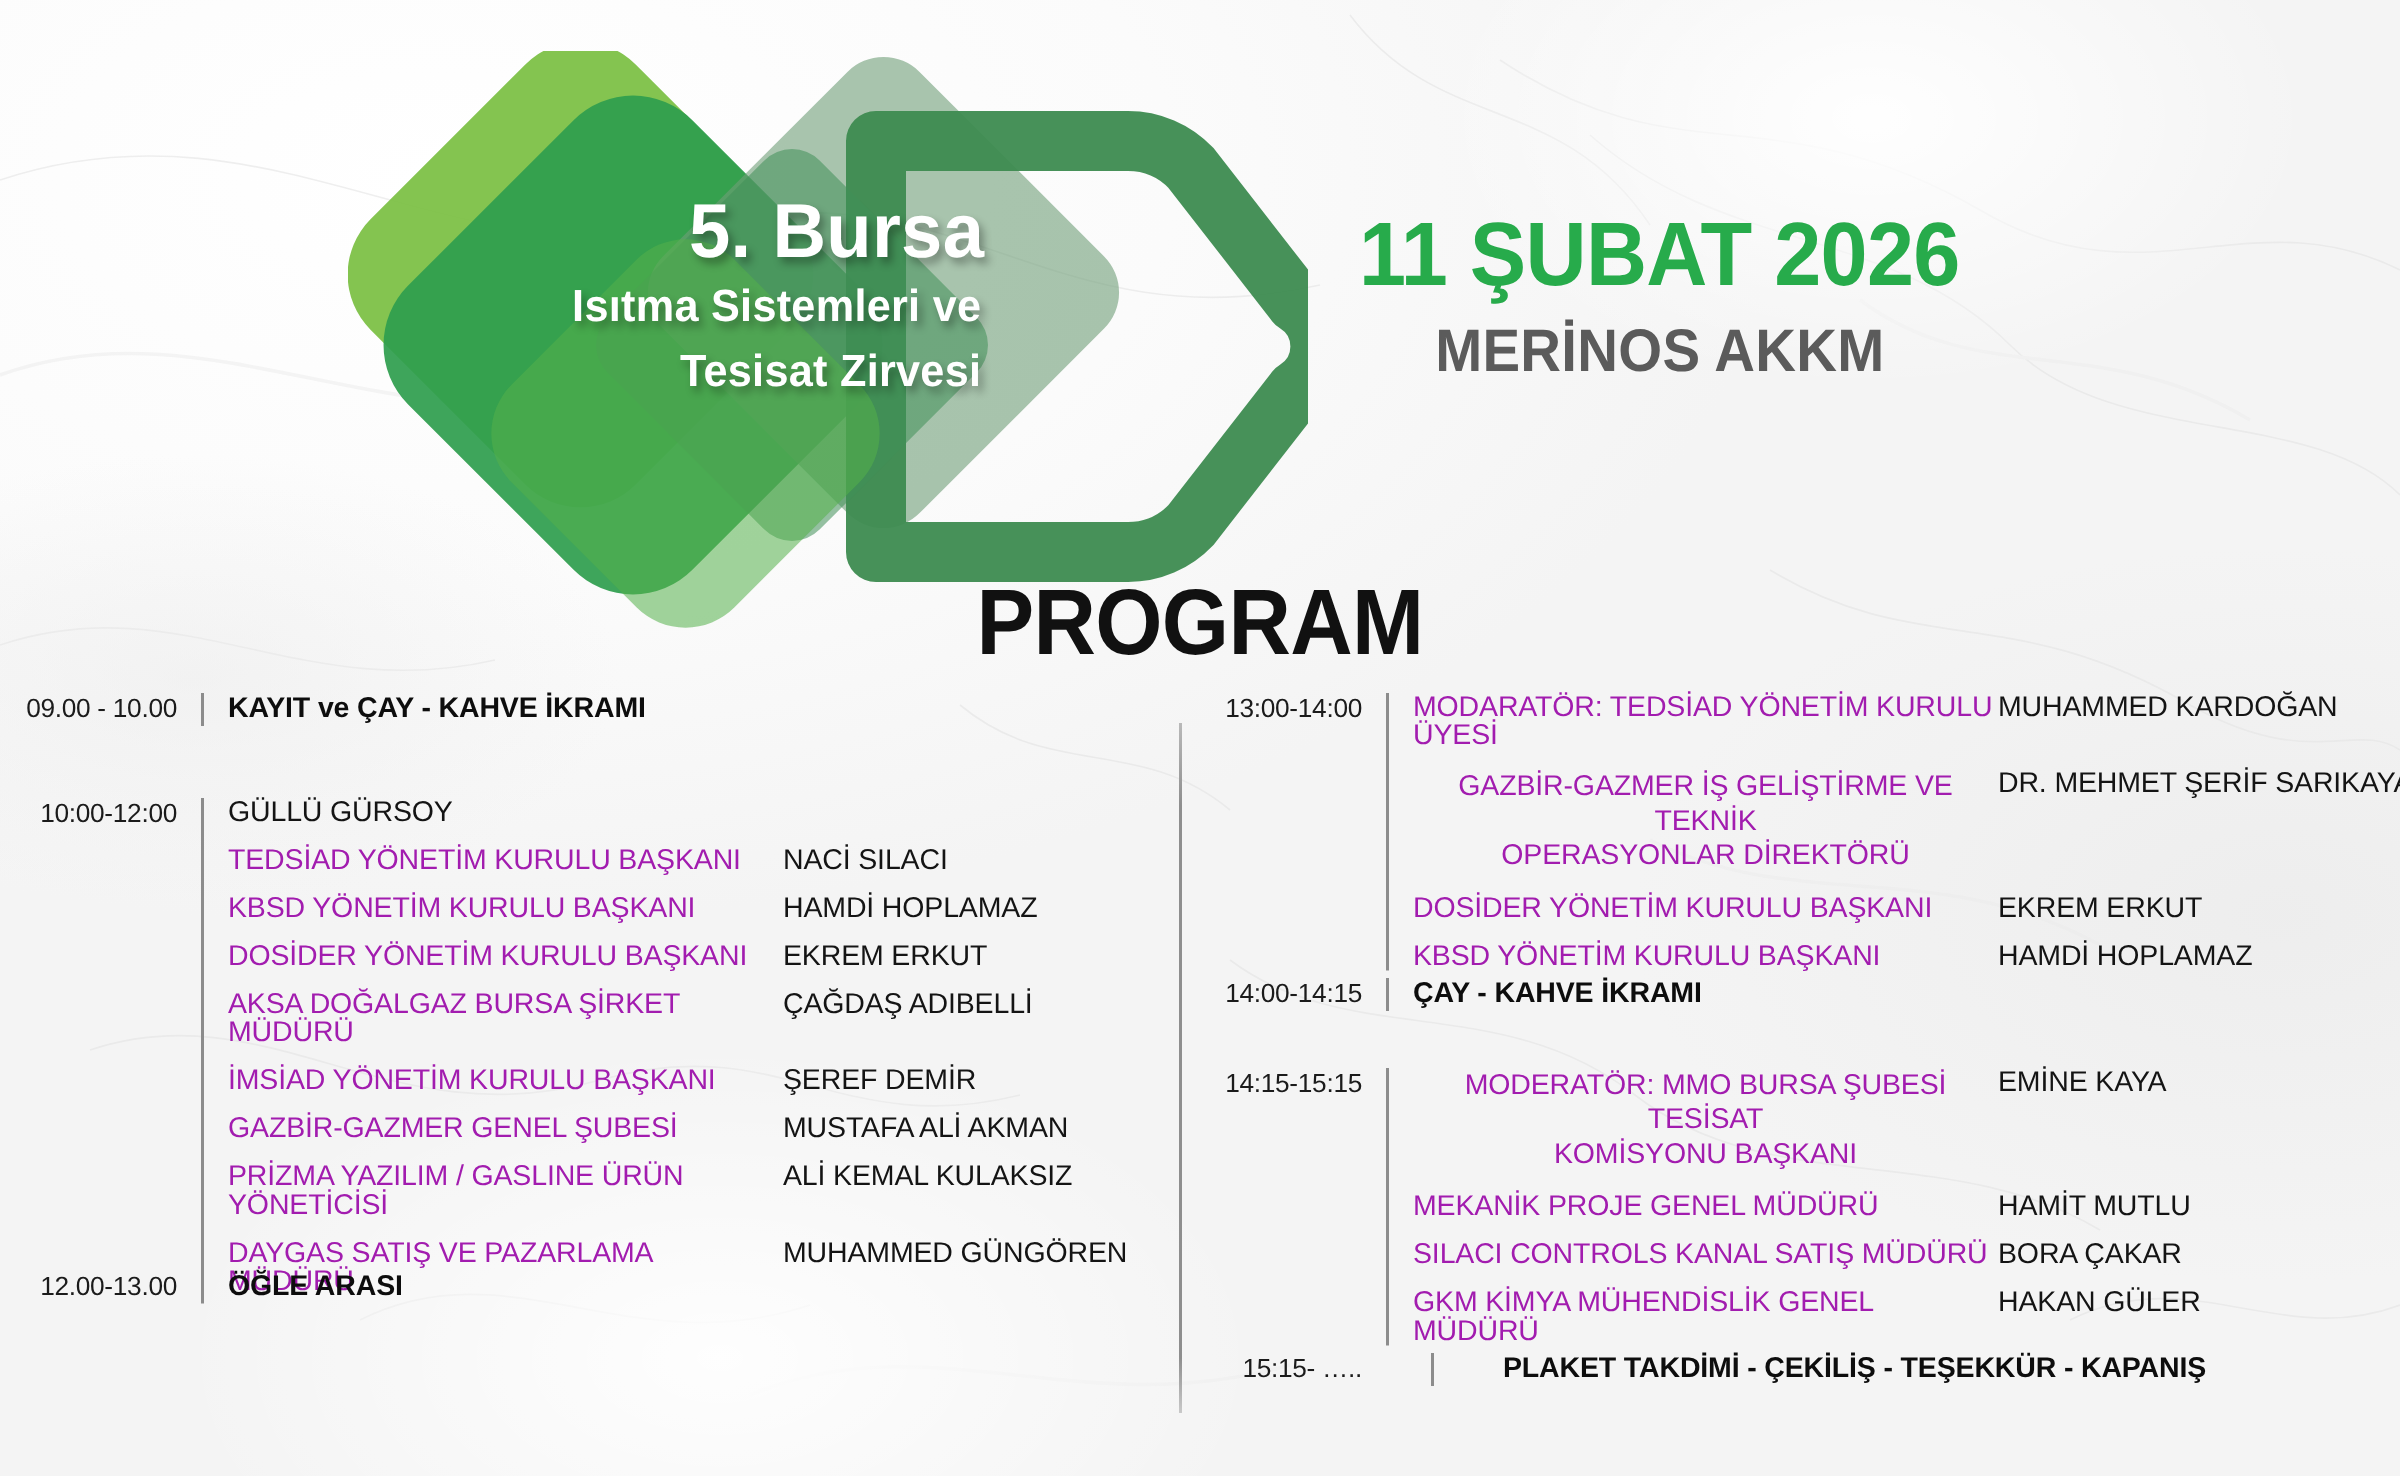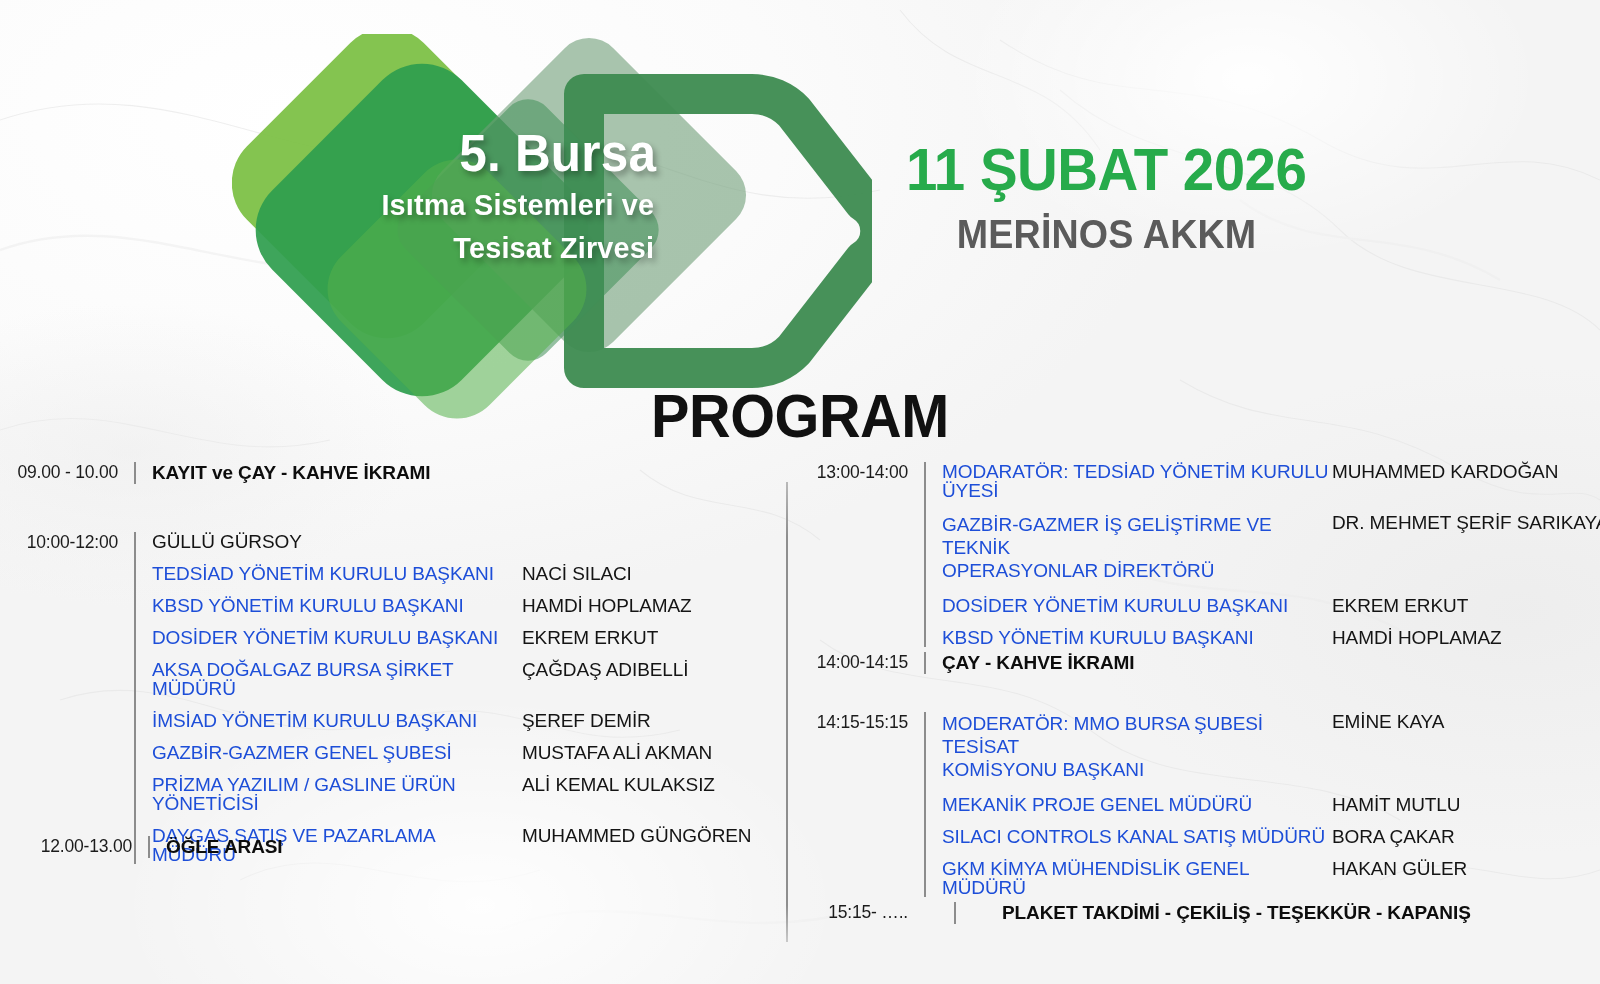--- a/index.html
+++ b/index.html
@@ -102,37 +102,37 @@
   .grp .rule {
     flex:0 0 auto;
     width:2px; align-self:stretch;
     background:#8c8c8c;
     margin:0 0 0 16px;
   }
   .grp .rows { flex:1 1 auto; padding-left:16px; }
 
   .rowline { display:flex; align-items:baseline; line-height:1.0; }
   .rowline .role {
-    font-size:19px; color:#1d4ed8; white-space:pre-wrap;
+    font-size:19px; color:#a21caf; white-space:pre-wrap;
     letter-spacing:-.1px;
   }
   .rowline .person {
     font-size:19px; color:#141414; white-space:nowrap;
     letter-spacing:-.1px;
   }
   .col-left  .rowline .role { flex:0 0 370px; }
   .col-right .rowline .role { flex:0 0 390px; }
 
   .rowline.tall { align-items:flex-start; }
 
   .headline-row { font-size:19px; font-weight:bold; color:#0d0d0d; letter-spacing:-.1px; }
 
   
   .rowline + .rowline { margin-top:13px; }
-  .rowline.two-line .role { line-height:1.22; }
+  .rowline.two-line .role { line-height:1.22;text-align:center; }
 </style>
 </head>
 <body>
 
 <div id="poster">
 
   <div class="bg-base"></div>
 
   <svg class="bg-veins" viewBox="0 0 1600 984" preserveAspectRatio="none">
     <g stroke="#e2e2e2" fill="none" stroke-width="1.1">
@@ -258,21 +258,21 @@
             <div class="rowline">
               <div class="role">PRİZMA YAZILIM / GASLINE ÜRÜN YÖNETİCİSİ</div>
               <div class="person">ALİ KEMAL KULAKSIZ</div>
             </div>
             <div class="rowline">
               <div class="role">DAYGAS SATIŞ VE PAZARLAMA MÜDÜRÜ</div>
               <div class="person">MUHAMMED GÜNGÖREN</div>
             </div>
           </div>
         </div>
-        <div class="grp" style="position: absolute; top: 374px; left: 0px; width: 770px; padding-left: 14px;">
+        <div class="grp" style="position: absolute; top: 385px; left: 0px; width: 770px;">
           <div class="time">12.00-13.00</div>
           <div class="rule"></div>
           <div class="rows">
             <div class="headline-row">ÖĞLE ARASI</div>
           </div>
         </div>
       </div>
     <div class="col col-right" id="schedule-right">
         <div class="grp" style="position: absolute; top: 0px; left: 0px; width: 810px;">
           <div class="time">13:00-14:00</div>

